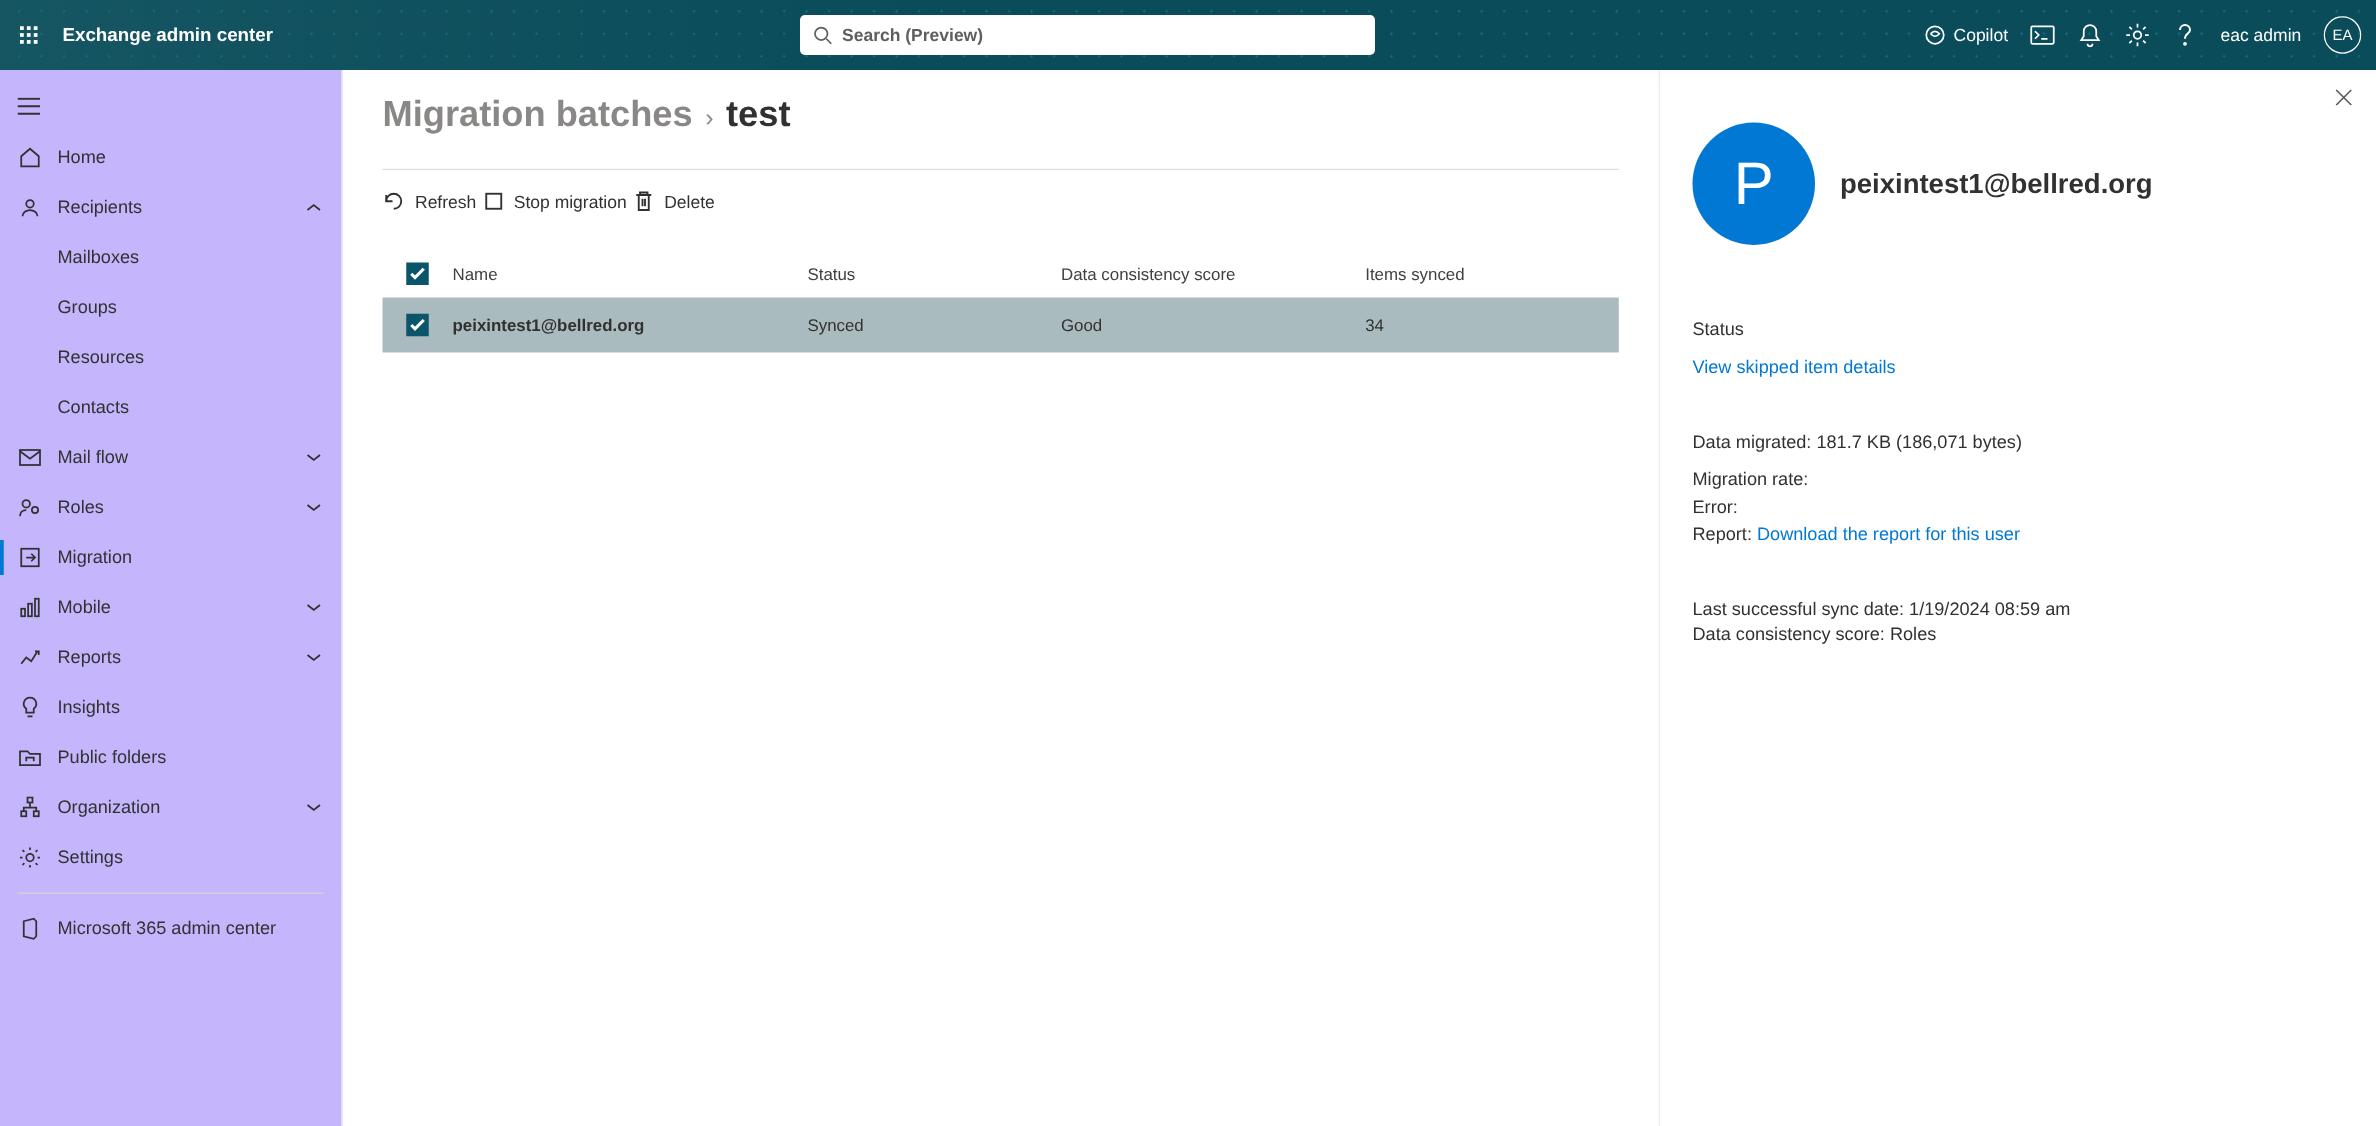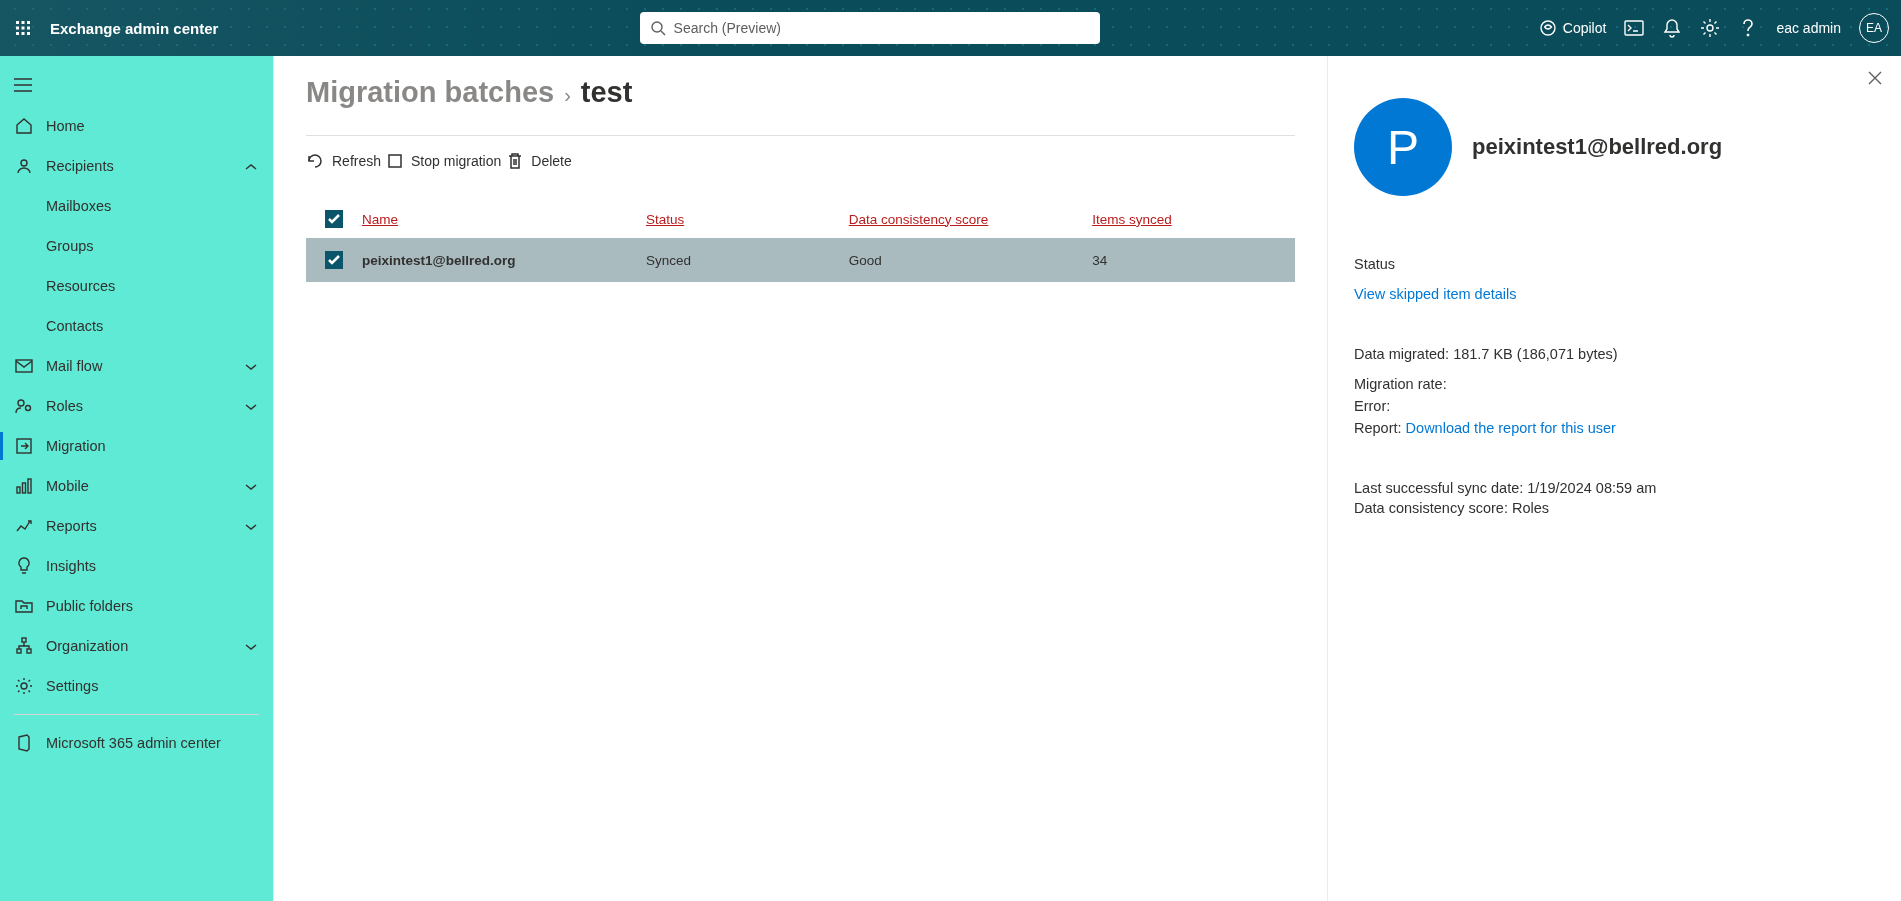--- a/index.html
+++ b/index.html
@@ -16,41 +16,41 @@
     background-size: 18px 18px, auto;
     display: flex; align-items: center; color: #fff;
     padding-right: 12px;
   }
   .waffle {
     width: 46px; height: 46px; display:flex; align-items:center; justify-content:center;
     cursor:pointer;
   }
   .waffle svg { fill:#fff; }
   .app-title { font-weight: 600; font-size: 15px; margin-left: 4px; }
-  .search-wrap { margin-left: auto; margin-right: auto; }
+  .search-wrap { margin-left: auto; margin-right: auto; font-weight: bold; }
   .search {
     width: 460px; height: 32px; background: #fff; border-radius: 4px;
     display:flex; align-items:center; padding:0 10px; color:#605e5c;
   }
   .search svg { stroke:#605e5c; }
   .search span { margin-left:8px; font-size:14px; }
   .hdr-right { display:flex; align-items:center; gap:18px; margin-left:18px; }
   .hdr-right .icon { width:20px; height:20px; display:flex; align-items:center; justify-content:center; cursor:pointer; }
   .hdr-right .icon svg { stroke:#fff; fill:none; }
   .copilot { display:flex; align-items:center; gap:6px; font-size:14px; cursor:pointer; }
   .user-name { font-size:14px; }
   .avatar {
     width:30px; height:30px; border-radius:50%; border:1px solid #fff;
     display:flex; align-items:center; justify-content:center; font-size:12px;
   }
 
   
   .body { flex:1; display:flex; min-height:0; }
   .sidebar {
-    width: 274px; background:#5eead4; border-right:1px solid #edebe9;
+    width: 274px; background:#c4b5fd; border-right:1px solid #edebe9;
     display:flex; flex-direction:column; padding-top:8px;
   }
   .hamburger { width:46px; height:42px; display:flex; align-items:center; justify-content:center; cursor:pointer; }
   .hamburger svg { stroke:#323130; }
   .nav { flex:1; overflow-y:auto; }
   .nav-item {
     display:flex; align-items:center; height:40px; padding:0 16px 0 14px;
     cursor:pointer; font-size:14.5px; position:relative;
   }
   .nav-item .nav-ic { width:20px; height:20px; display:flex; align-items:center; justify-content:center; margin-right:12px; }
@@ -72,21 +72,21 @@
   .crumb-sep  { font-size:20px; color:#8a8886; }
   .crumb-leaf { font-size:29px; font-weight:600; color:#323130; }
   .divider { border:none; border-top:1px solid #e1dfdd; margin-bottom:16px; }
 
   .toolbar { display:flex; gap:6px; margin-bottom:30px; }
   .tool-btn { display:flex; align-items:center; gap:8px; font-size:14px; cursor:pointer; }
   .tool-btn svg { stroke:#323130; fill:none; }
 
   .table { width:100%; }
   .thead, .trow { display:grid; grid-template-columns: 56px 1.4fr 1fr 1.2fr 1fr; align-items:center; }
-  .thead { font-size:13.5px; color:#b91c1c; padding:10px 0;text-decoration:underline; }
+  .thead { font-size:13.5px; color:#404040; padding:10px 0; }
   .thead .th:first-child { display:flex; justify-content:center; }
   .trow {
     background:#a9bbbf; height:44px; font-size:13.5px;
   }
   .trow .td:first-child { display:flex; justify-content:center; }
   .trow .td.name { font-weight:600; }
   .check {
     width:18px; height:18px; background:#0b556a; display:flex; align-items:center; justify-content:center;
   }
   .check svg { stroke:#fff; stroke-width:2.5; fill:none; }

